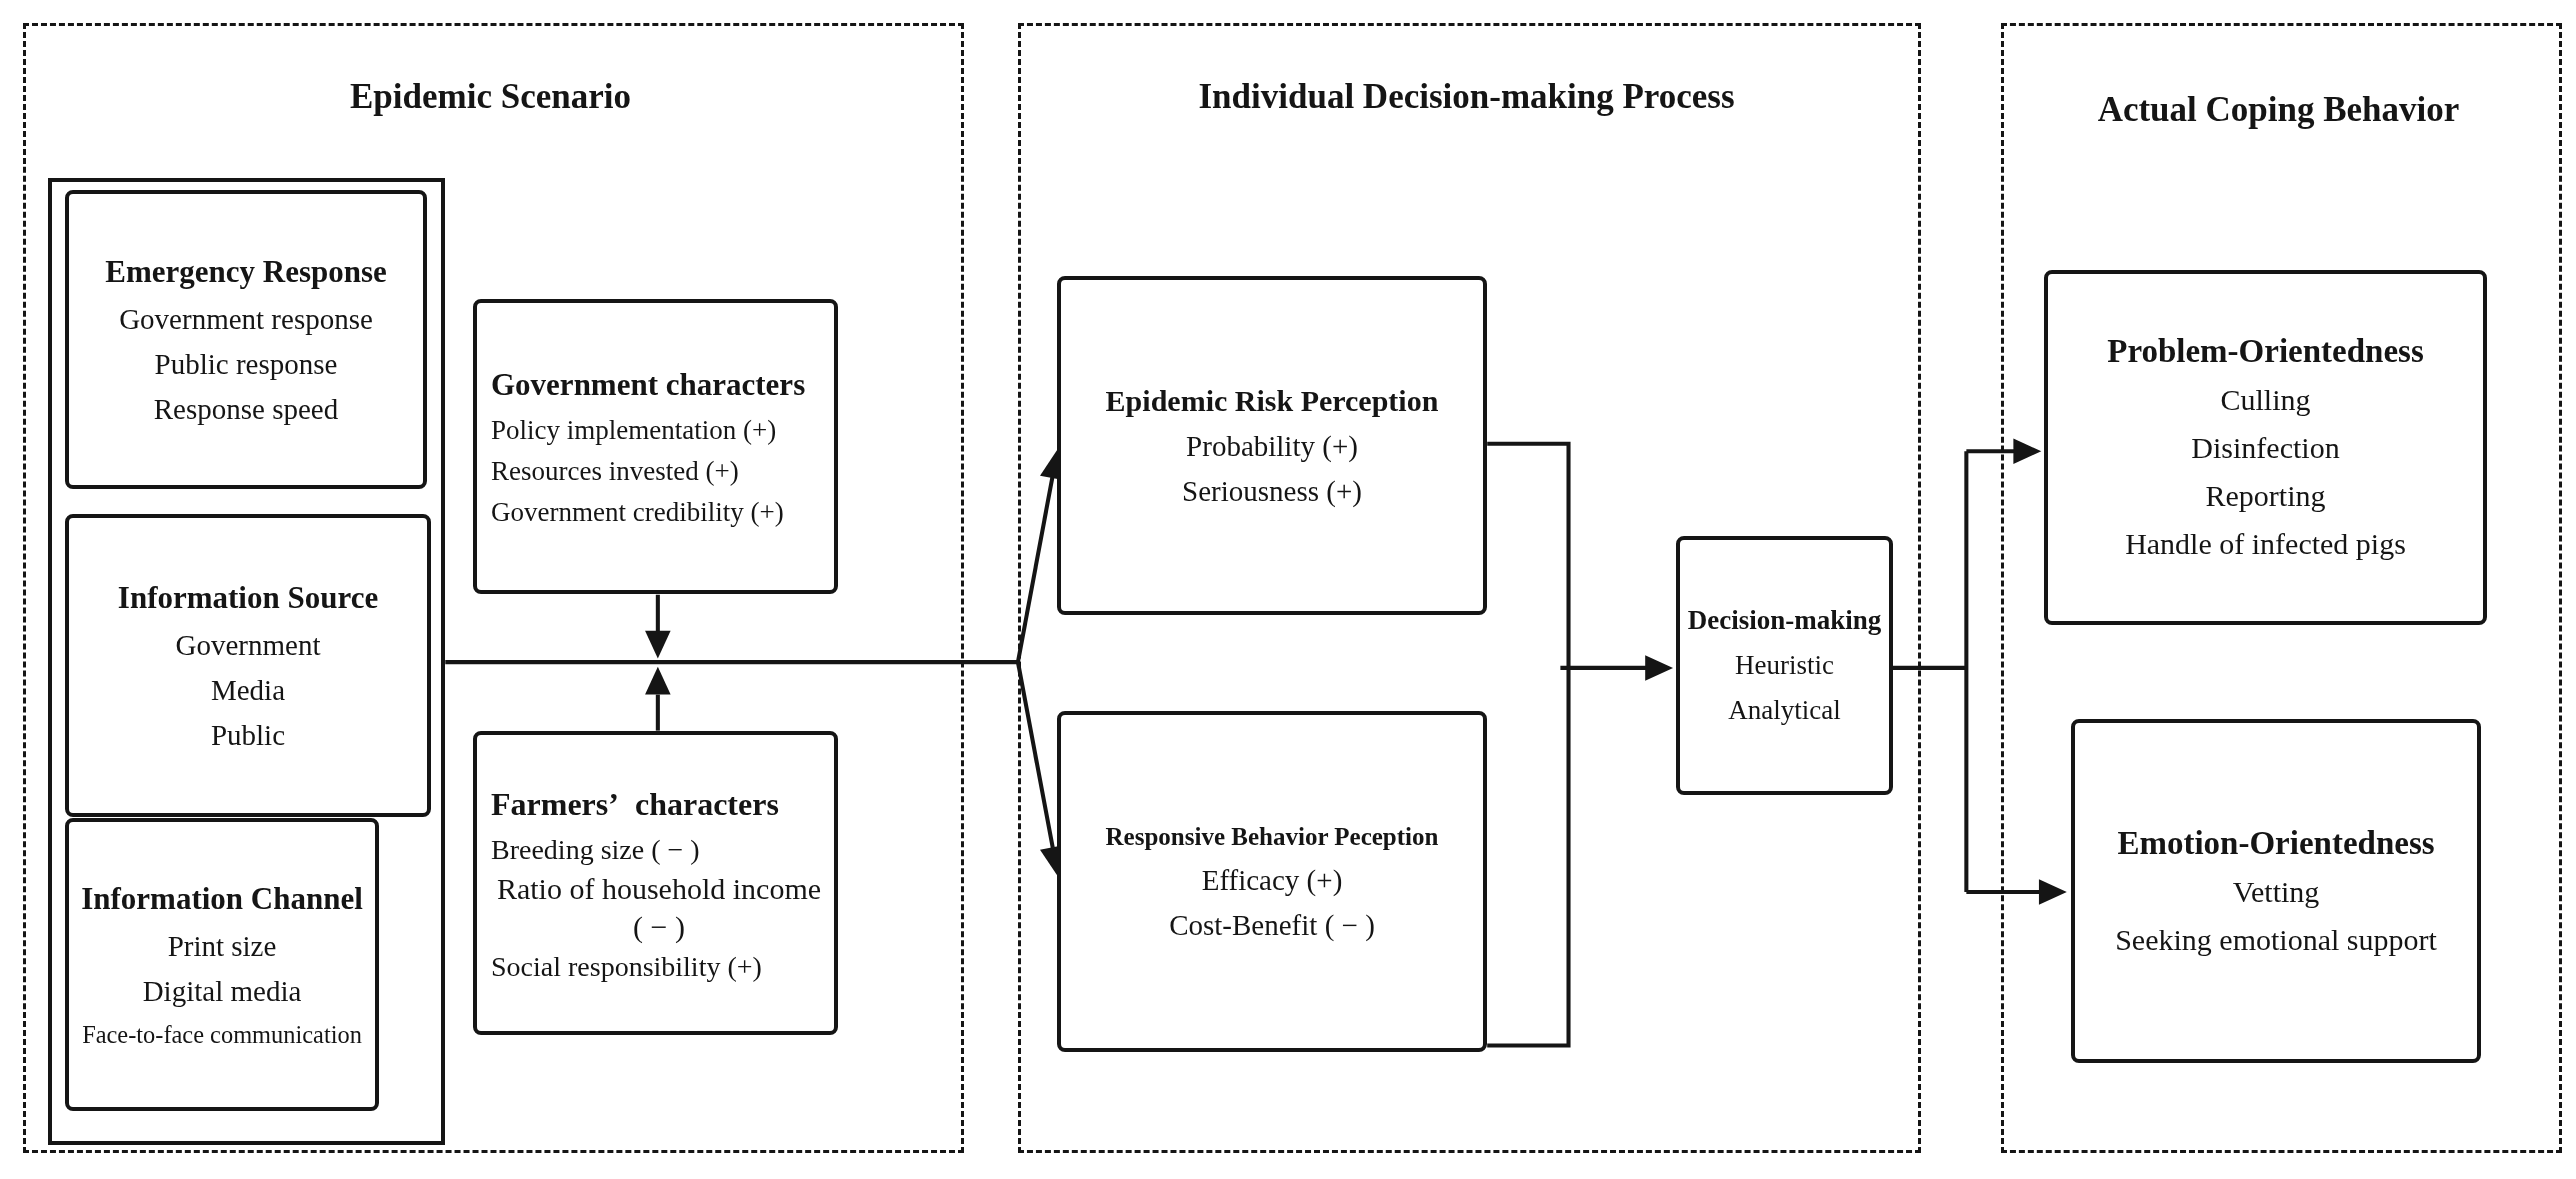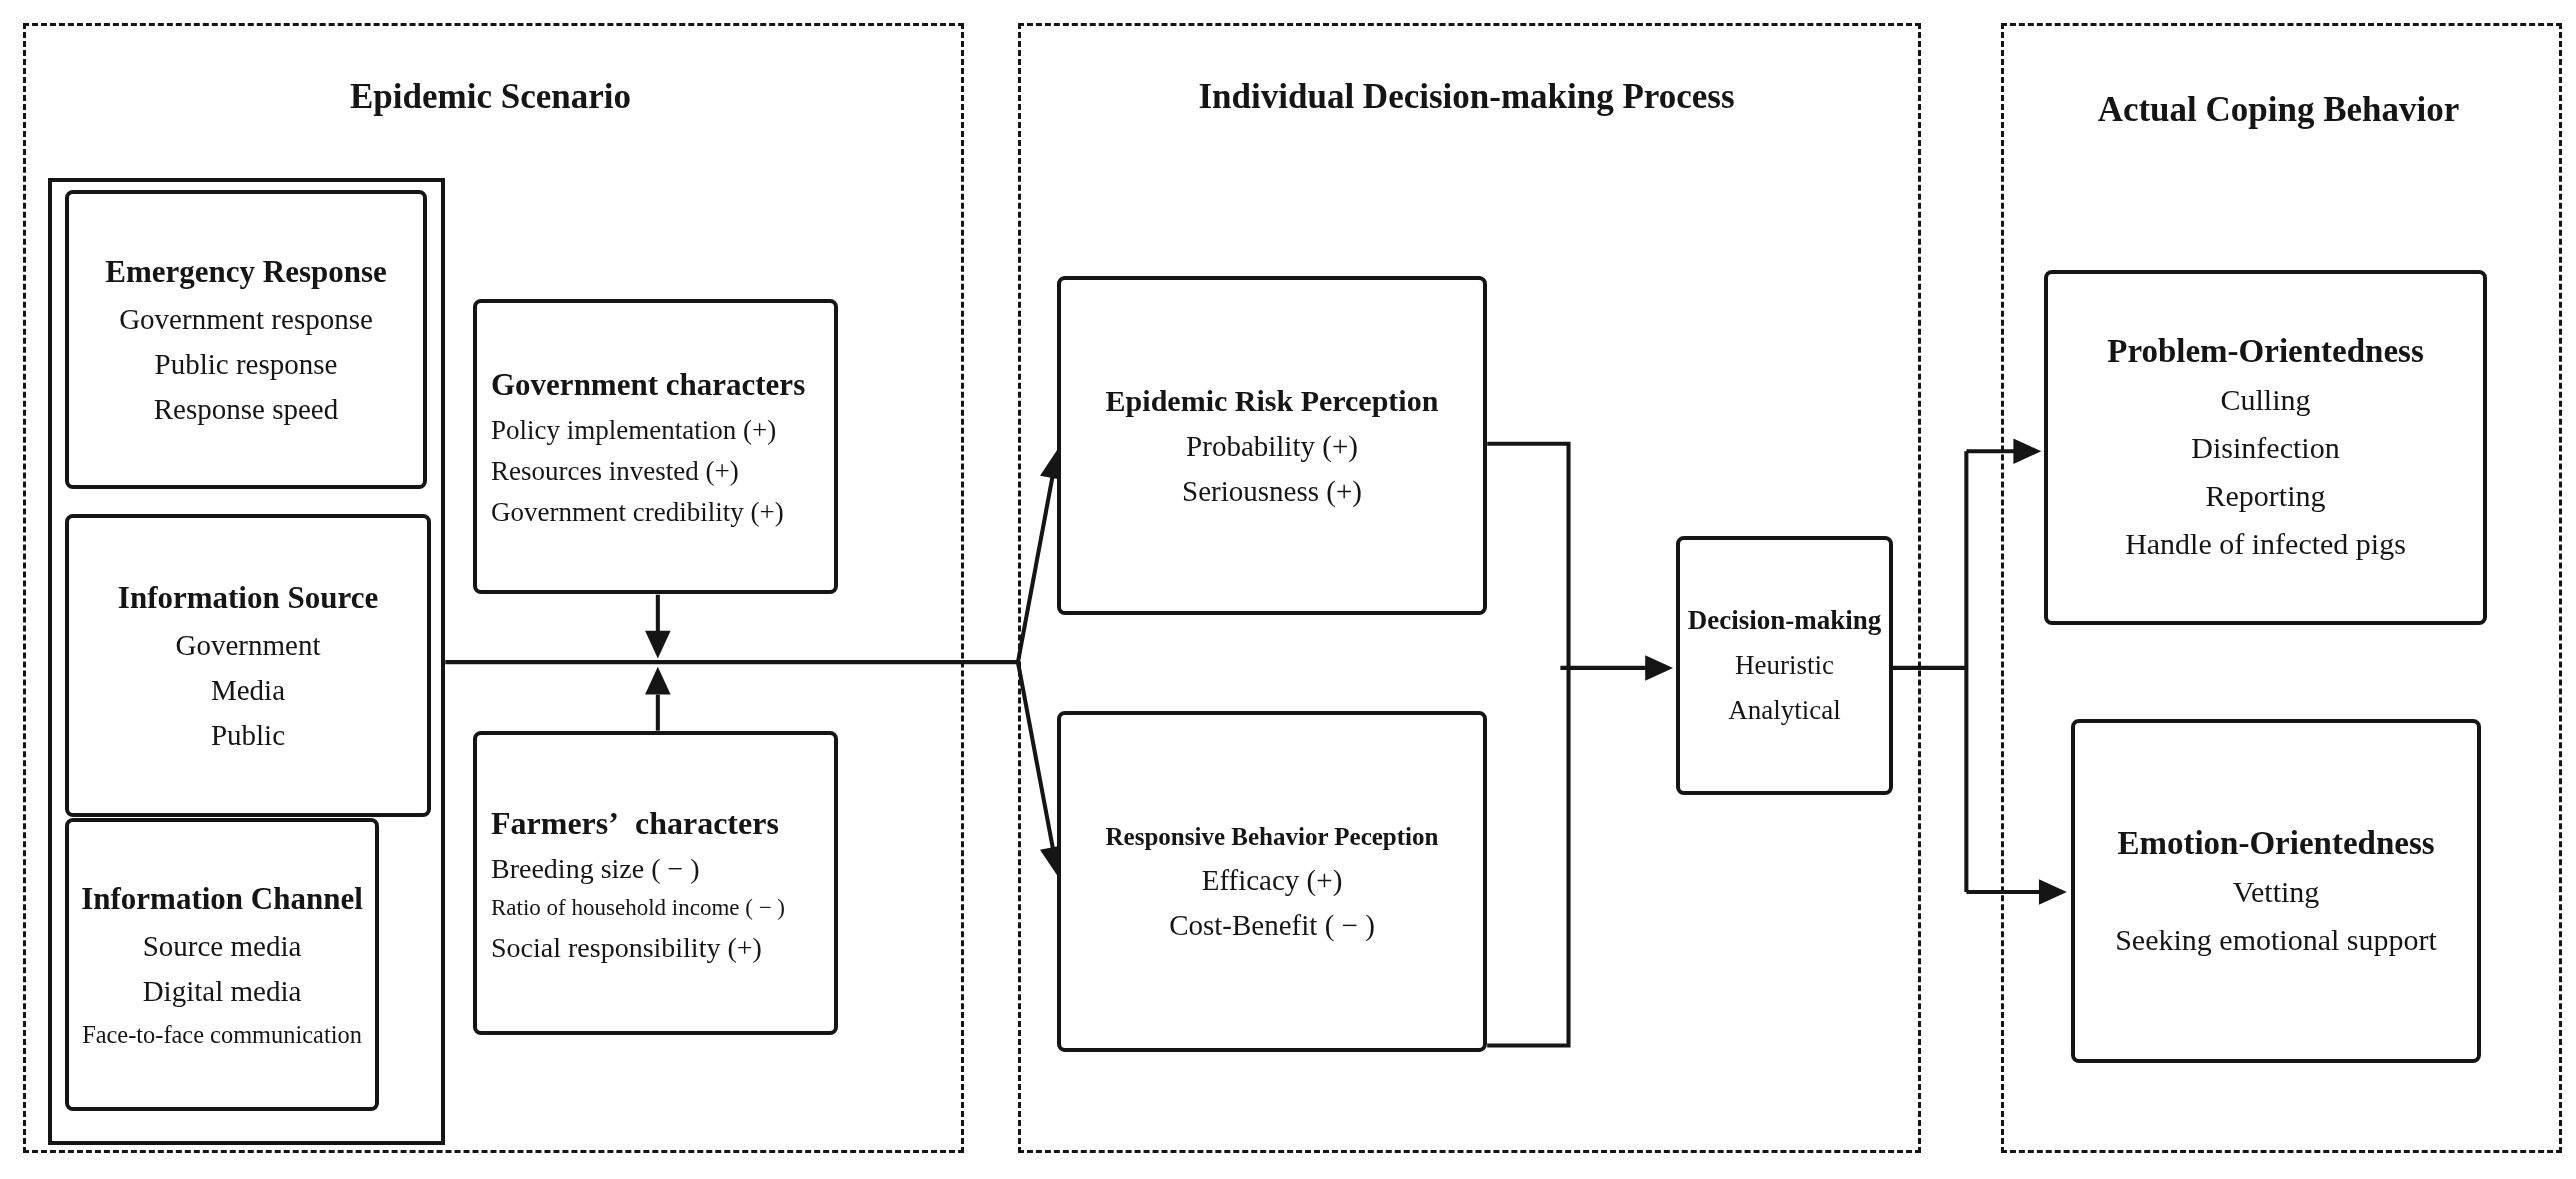--- a/index.html
+++ b/index.html
@@ -25,21 +25,21 @@
   .h  {font-weight:bold;font-size:31px;line-height:50px;}
   .h2 {font-weight:bold;font-size:30px;line-height:46px;}
   .h3 {font-weight:bold;font-size:25px;line-height:42px;}
   .h4 {font-weight:bold;font-size:27px;line-height:45px;}
   .h5 {font-weight:bold;font-size:33px;line-height:49px;}
   .t  {font-size:29px;line-height:45px;}
   .t2 {font-size:27px;line-height:41px;}
   .t3 {font-size:27px;line-height:45px;}
   .t4 {font-size:30px;line-height:48px;}
   .s  {font-size:24.4px;line-height:41px;}
-  .s2 {font-size:23px;line-height:38px;}
+  .s2 {font-size:30px;line-height:38px;text-align:center;}
   svg.wires{position:absolute;left:0;top:0;width:2576px;height:1179px;pointer-events:none;}
   svg.wires path, svg.wires line{stroke:#151515;stroke-width:7;fill:none;}
   svg.wires polygon{fill:#151515;stroke:none;}
 </style>
 </head>
 <body>
 
 <div id="canvas">
 
   <div class="panel" style="left:23px;top:23px;width:935px;height:1124px;"></div>
@@ -92,21 +92,21 @@
 
   <div class="box" style="left:65px;top:514px;width:366px;height:303px;">
     <div class="h">Information Source</div>
     <div class="t">Government</div>
     <div class="t">Media</div>
     <div class="t">Public</div>
   </div>
 
   <div class="box" style="left:65px;top:818px;width:314px;height:293px;">
     <div class="h">Information Channel</div>
-    <div class="t">Source media</div>
+    <div class="t">Print size</div>
     <div class="t">Digital media</div>
     <div class="s">Face-to-face communication</div>
   </div>
 
   <div class="box left-align" style="left:473px;top:299px;width:365px;height:295px;">
     <div class="h" style="font-size:31px;">Government characters</div>
     <div class="t2">Policy implementation (+)</div>
     <div class="t2">Resources invested (+)</div>
     <div class="t2">Government credibility (+)</div>
   </div>

